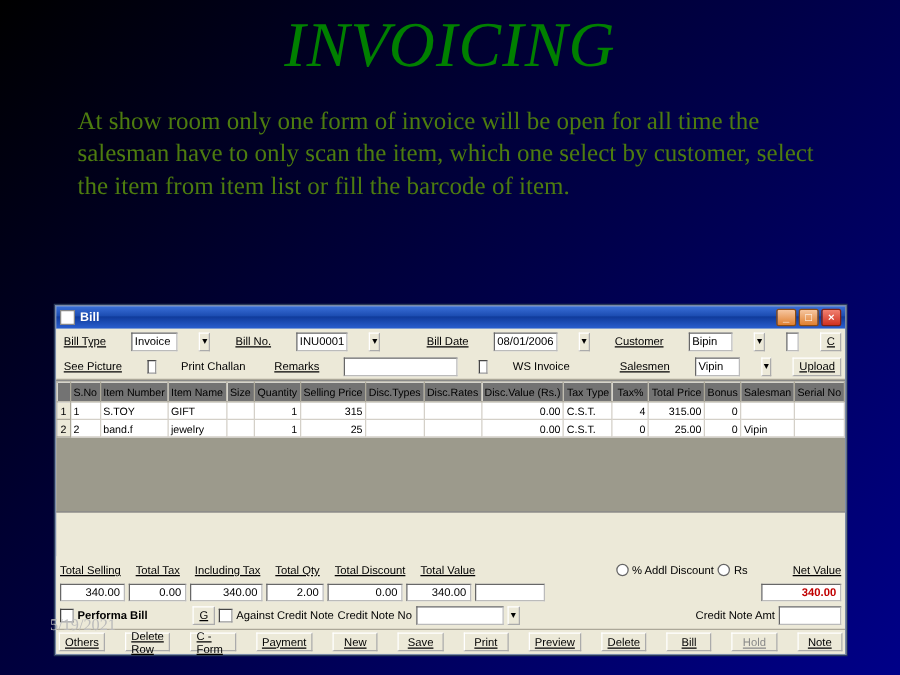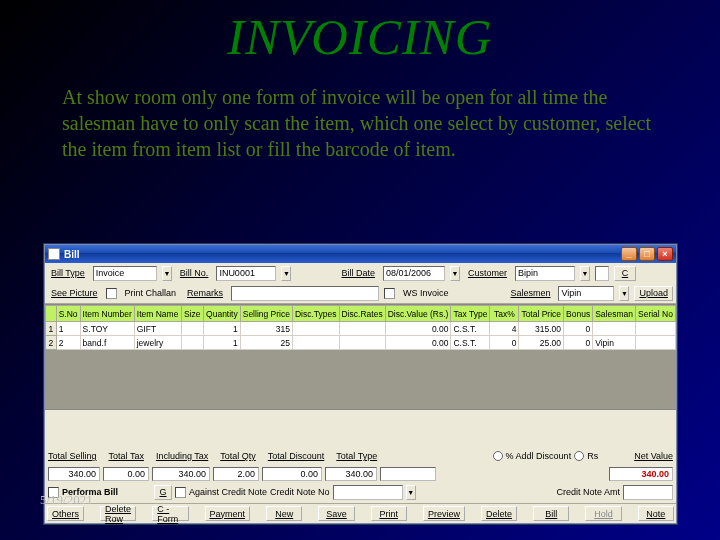--- a/index.html
+++ b/index.html
@@ -53,21 +53,21 @@
   .win-btn {
     width: 16px; height: 14px; margin-left: 2px;
     background: linear-gradient(#f6c6a0,#e08030);
     border: 1px solid #8a4a10;
     border-radius: 2px;
     display: flex; align-items: center; justify-content: center;
     font-weight: bold; font-size: 9px; color: #fff;
   }
   .win-btn.close { background: linear-gradient(#f08070,#d03020); border-color:#802010; }
   .toolbar-rows { background: #ece9d8; border-bottom: 1px solid #aca899; }
-  .trow { display: flex; align-items: center; height: 20px; padding: 0 3px; gap: 5px; }
+  .trow { display: flex; align-items: center; height: 20px; padding: 0 3px; gap: 17px; }
   .lbl {
     font-size: 9px; color: #000;
     background: #ece9d8;
     padding: 1px 2px;
     border: 1px solid transparent;
     white-space: nowrap;
     text-decoration: underline;
   }
   .cField {
     display: inline-block; background: #fff; border: 1px inset #bbb;
@@ -80,21 +80,21 @@
     text-decoration: underline;
   }
   .dd { width: 10px; text-align:center; border:1px outset #fff; background:#ece9d8; font-size:7px; height:15px; line-height:13px; cursor:pointer;}
   .chk { width:11px; height:11px; border:1px inset #999; background:#fff; }
 
   .grid-wrap { height: 106px; background:#9c9a8c; overflow:hidden; border-top:1px solid #888; border-bottom:1px solid #888;}
   .grid {
     width: 100%; border-collapse: collapse; font-size: 8.5px; background:#fff;
   }
   .grid th {
-    background:#bef264; border:1px solid #aca899; padding:1px 2px; font-weight:normal;
+    background:#737373; border:1px solid #aca899; padding:1px 2px; font-weight:normal;
     height:16px; white-space:nowrap; overflow:hidden;
   }
   .grid td {
     border:1px solid #d4d0c8; padding:1px 2px; height:14px; white-space:nowrap; overflow:hidden;
   }
   .grid td.row-hdr { background:#ece9d8; border:1px solid #aca899; text-align:center; width:16px;}
 
   .bottom-panel { background:#ece9d8; padding:2px 3px;margin-top:35px; }
   .brow { display:flex; align-items:center; gap:3px; height:18px; }
   .blbl { font-size:9px; text-decoration:underline; white-space:nowrap; }
@@ -232,21 +232,21 @@
       <span class="blbl">Total Selling</span>
       <span style="width:6px"></span>
       <span class="blbl">Total Tax</span>
       <span style="width:6px"></span>
       <span class="blbl">Including Tax</span>
       <span style="width:6px"></span>
       <span class="blbl">Total Qty</span>
       <span style="width:6px"></span>
       <span class="blbl">Total Discount</span>
       <span style="width:6px"></span>
-      <span class="blbl">Total Type</span>
+      <span class="blbl">Total Value</span>
       <span style="flex:1"></span>
       <span class="radio"></span>
       <span class="blbl" style="text-decoration:none">% Addl Discount</span>
       <span class="radio"></span>
       <span class="blbl" style="text-decoration:none">Rs</span>
       <span style="width:30px"></span>
       <span class="blbl">Net Value</span>
     </div>
     <div class="brow">
       <span class="bfield" style="width:52px">340.00</span>

